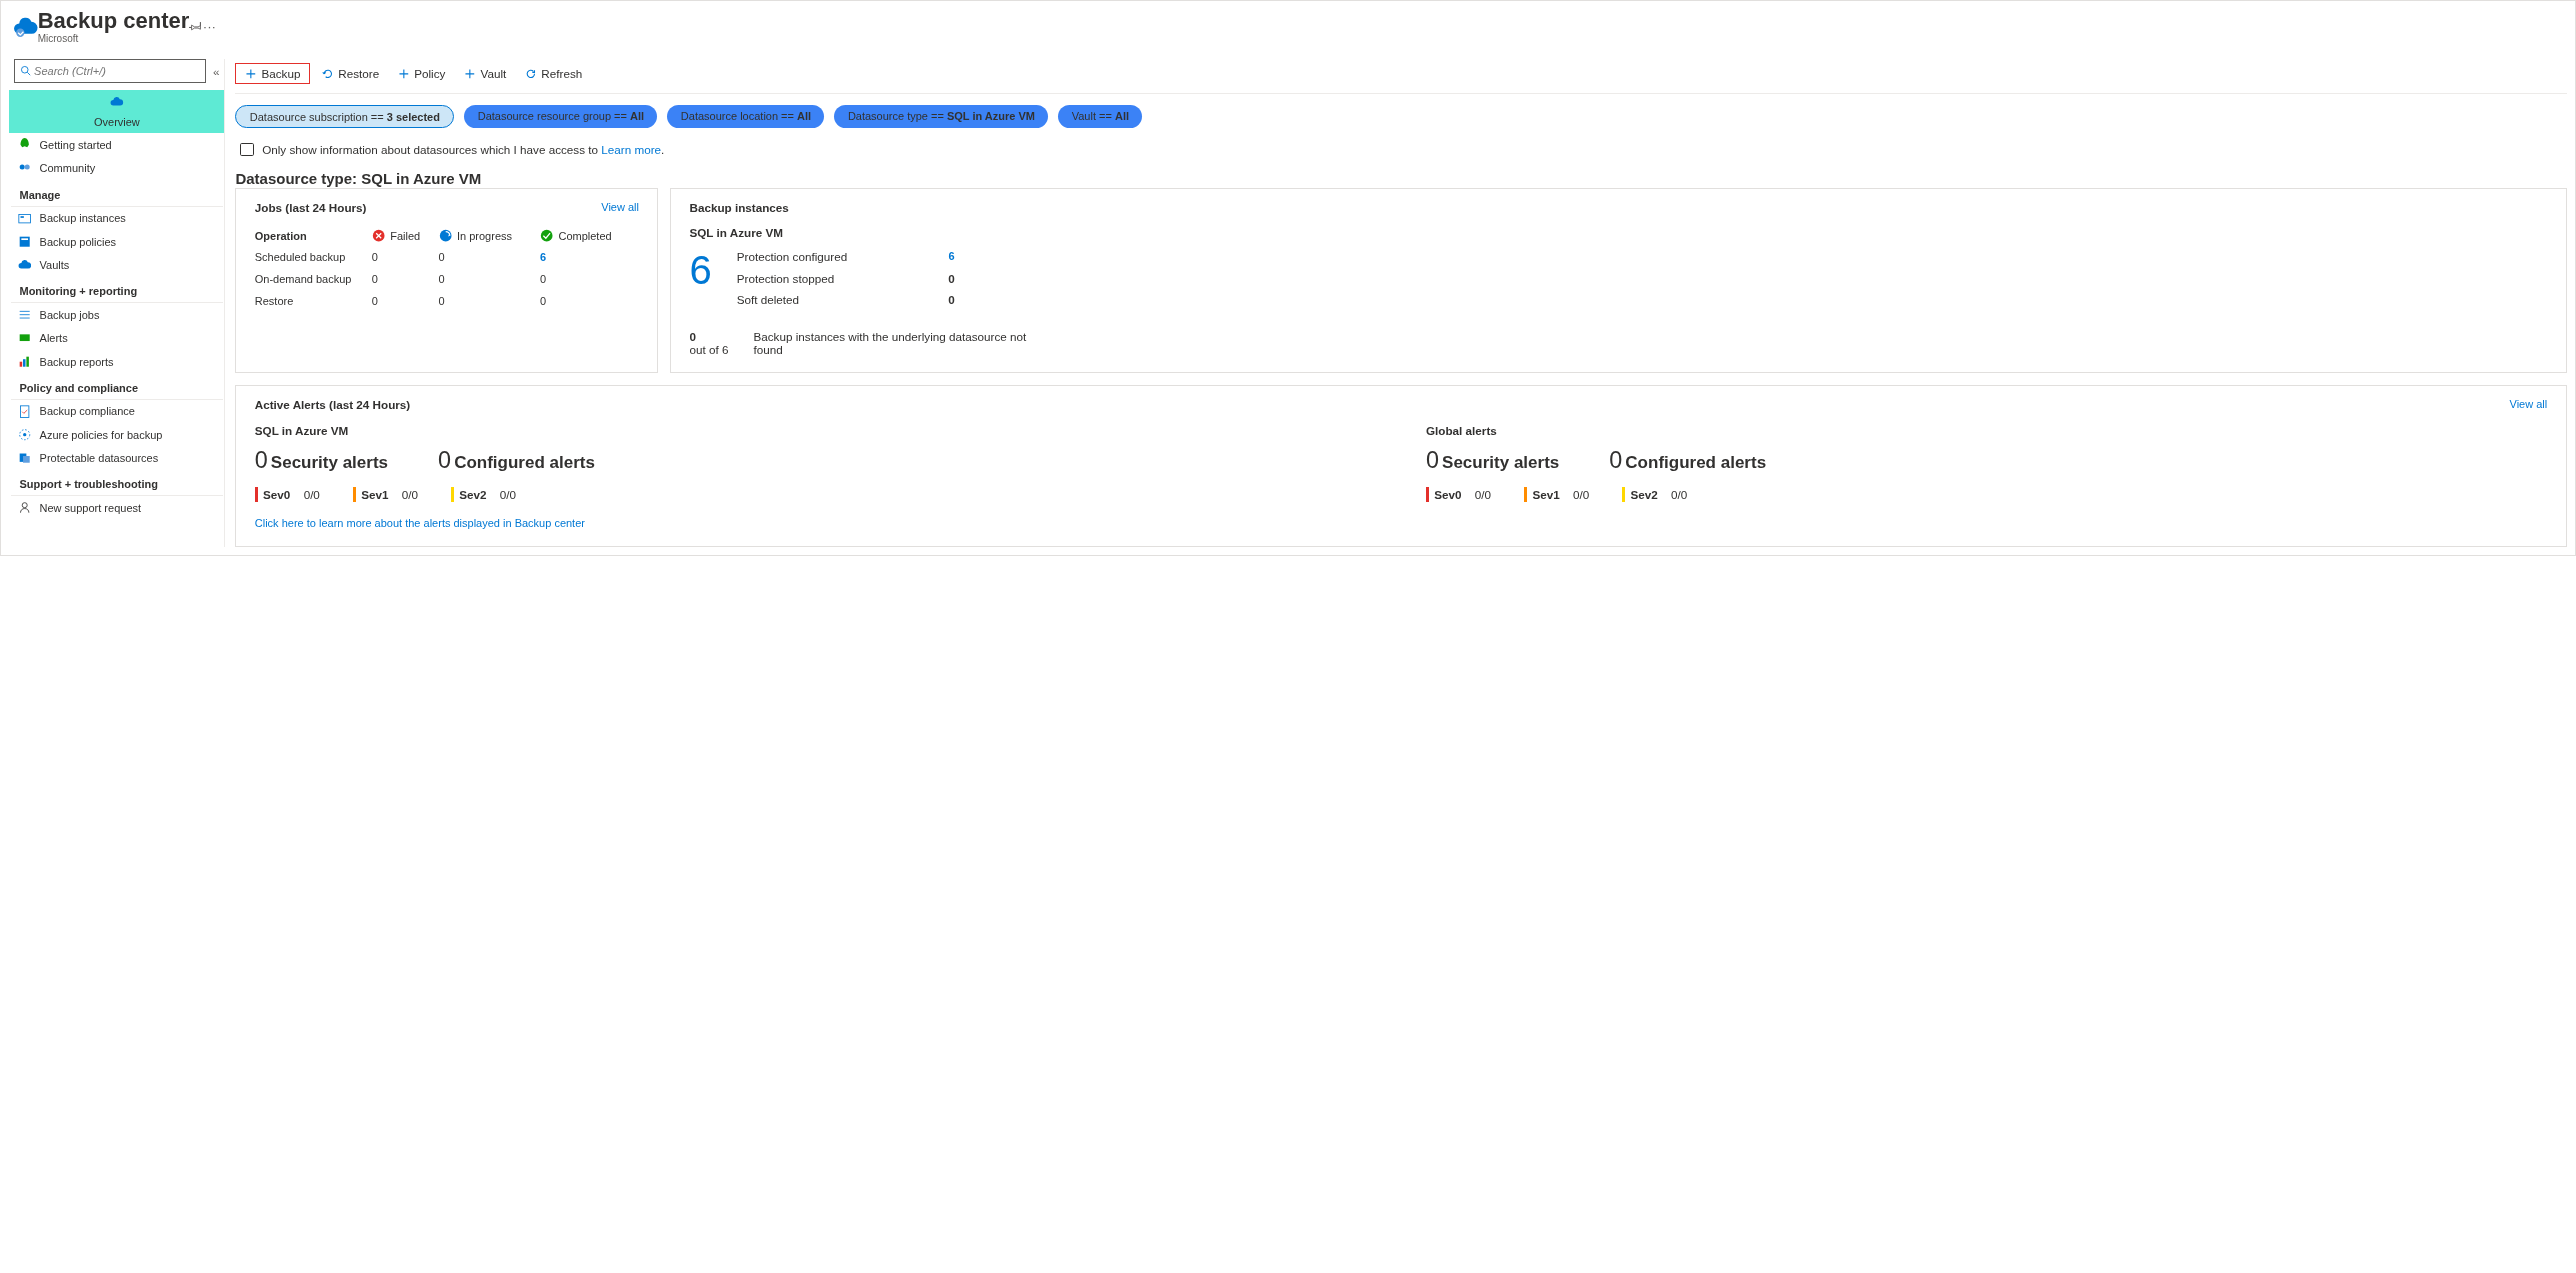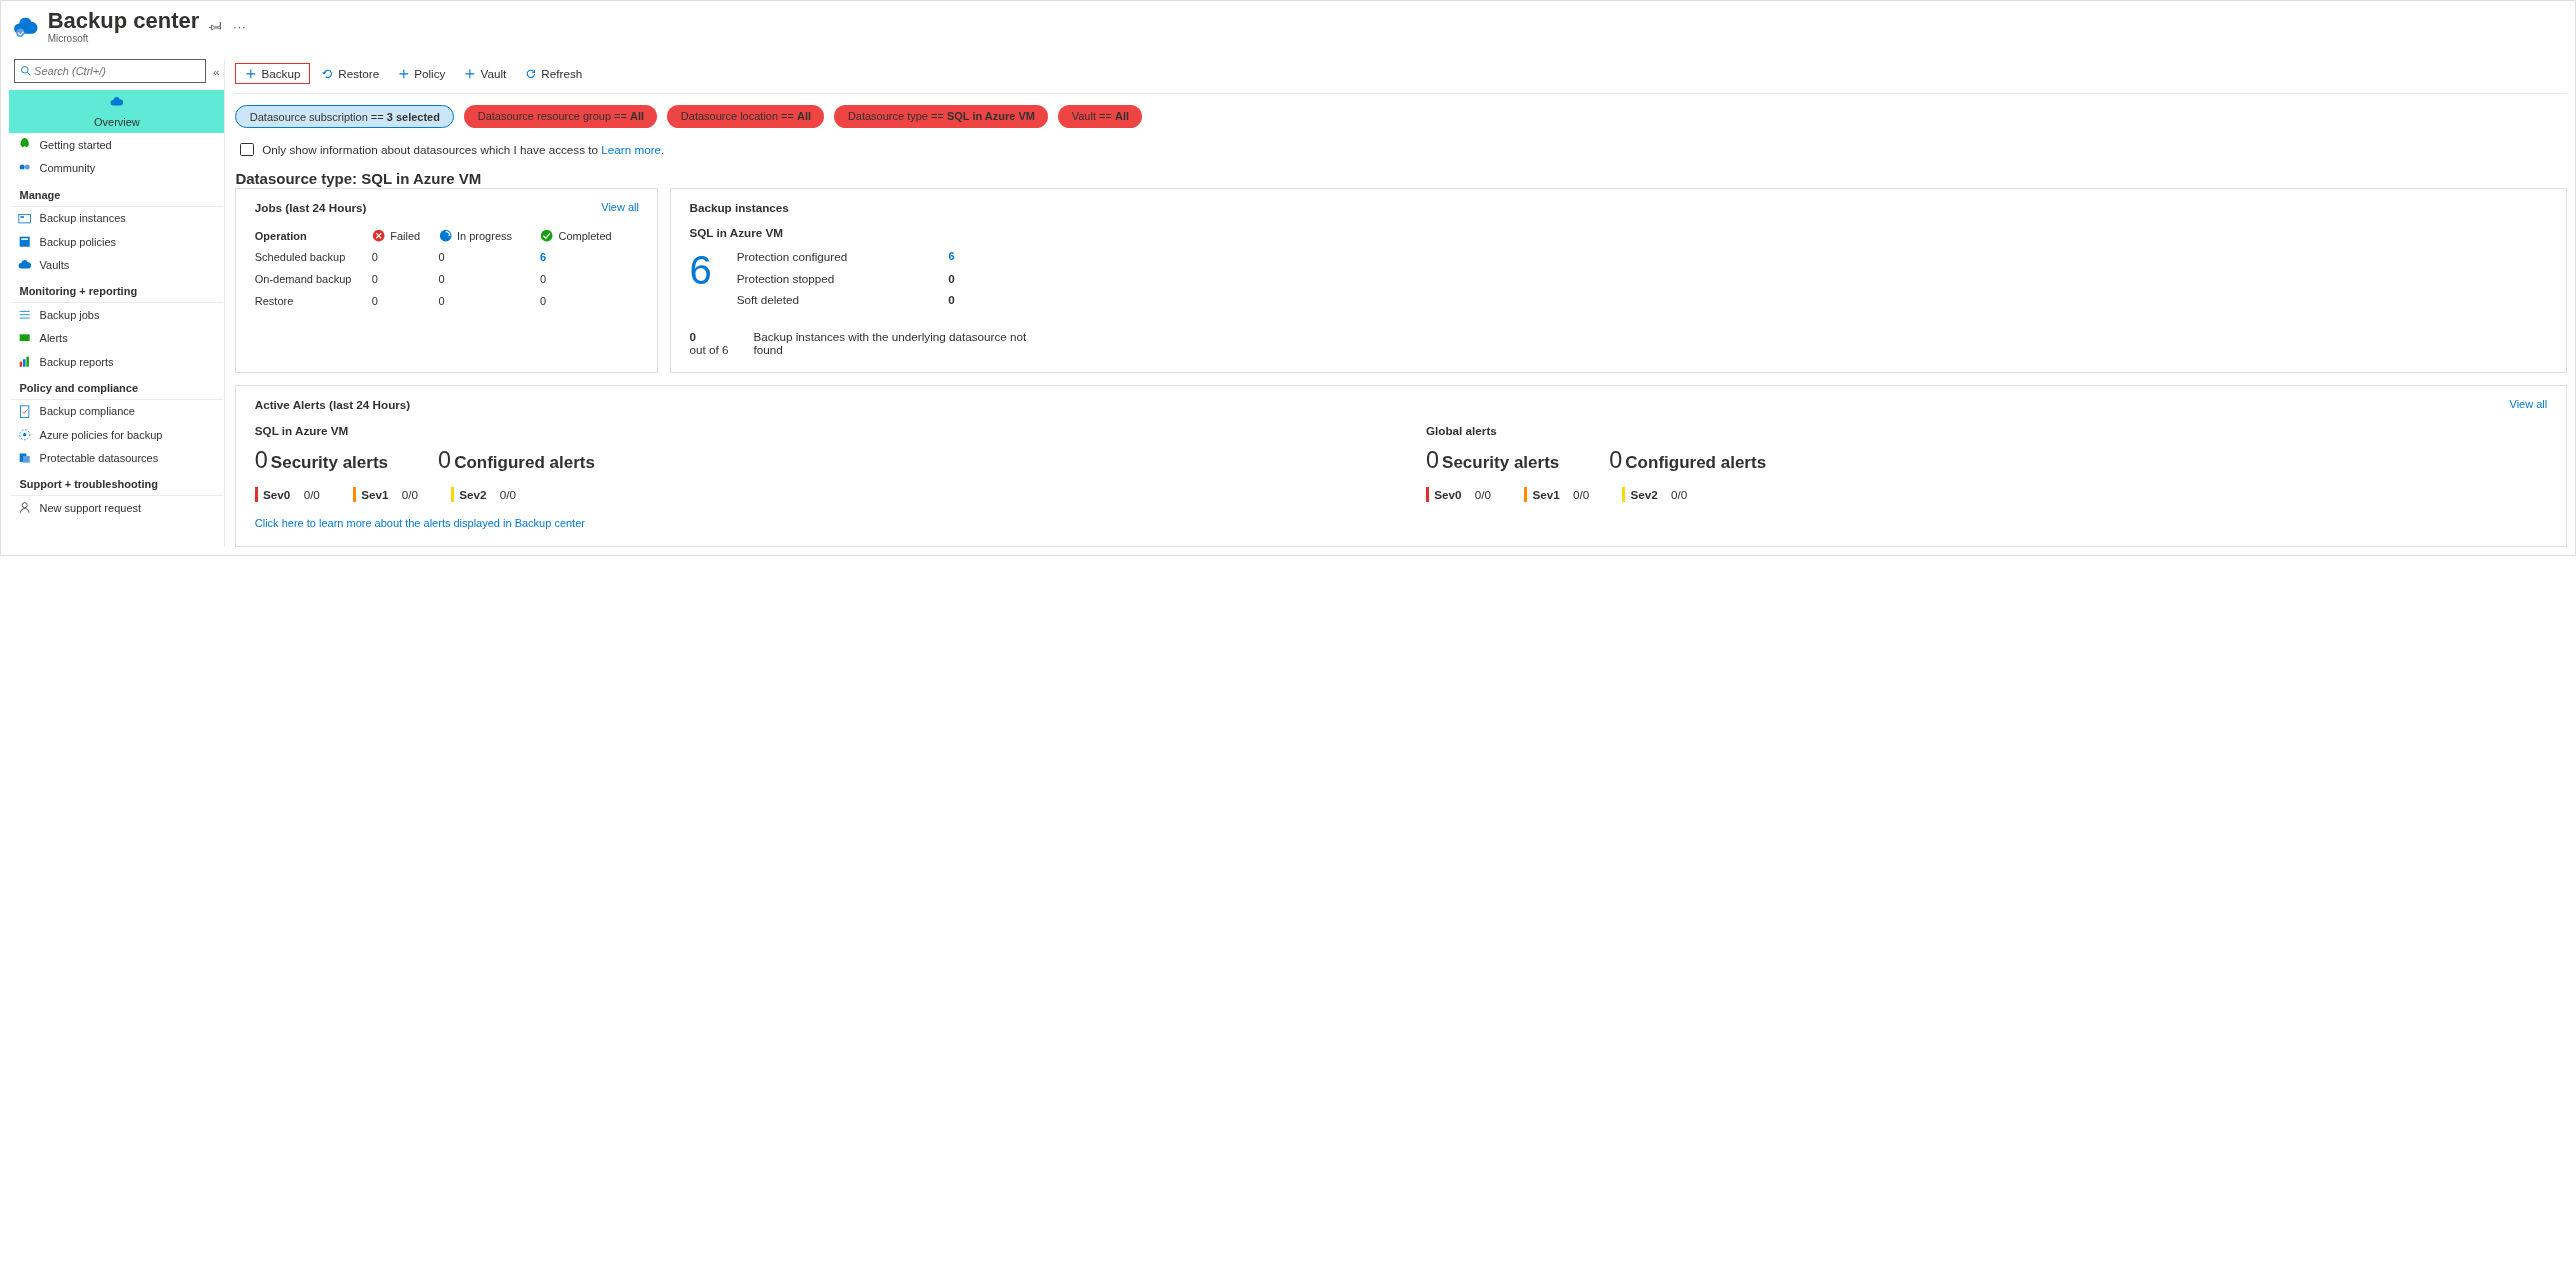--- a/index.html
+++ b/index.html
@@ -6,21 +6,21 @@
   body {
     margin: 0;
     font-family: "Segoe UI", -apple-system, sans-serif;
     font-size: 11px;
     color: #323130;
     background: #fff;
   }
   .page { border: 0.8px solid #e1dfdd; padding: 5px 8.4px 8.4px 8.4px; }
   .breadcrumb { color:#0078D4; font-size:11px; padding:1.7px 0 5px 1.7px; }
   .breadcrumb .sep { color:#605e5c; margin-left:5px; }
-  .header-row { display:flex; align-items:center; gap:10px; padding:3.3px 0 0 3.3px; }
+  .header-row { display:flex; align-items:center; padding:3.3px 0 0 3.3px; }
   .header-icon { width:25px; height:25px; display:flex; align-items:center; justify-content:center; }
   .title-block { display:flex; flex-direction:column; }
   .title { font-size:22px; font-weight:600; line-height:1.1; }
   .subtitle { font-size:10px; color:#605e5c; }
   .pin,.more { color:#605e5c; cursor:pointer; font-size:13.4px; }
   .layout { display:flex; margin-top:15px; }
   .sidebar { width:216px; flex:none; border-right:0.8px solid #edebe9; padding-right:0; }
   .search-row { display:flex; align-items:center; gap:6.7px; padding:0 5px 6.7px 5px; }
   .search-box { flex:1; display:flex; align-items:center; border:0.8px solid #605e5c; height:23.4px; padding:0 5px; }
   .search-box svg { flex:none; }
@@ -29,21 +29,21 @@
   .nav-section-label { font-size:11px; font-weight:600; color:#323130; padding:8.4px 8.4px 5px 8.4px; border-bottom:0.8px solid #edebe9; margin:0 1.7px; }
   .nav-item { display:flex; align-items:center; gap:8.4px; padding:5px 8.4px; cursor:pointer; color:#323130; }
   .nav-item.active { background:#5eead4;flex-direction:column; }
   .nav-item .icon { width:13.4px; height:13.4px; display:flex; align-items:center; justify-content:center; }
   .main { flex:1; padding-left:10px; }
   .toolbar { display:flex; align-items:center; gap:5px; padding:3.3px 0 8.4px 0; border-bottom:0.8px solid #edebe9; }
   .tool-btn { display:flex; align-items:center; gap:5px; padding:3.3px 6.7px; cursor:pointer; color:#323130; font-size:11.7px; }
   .tool-btn .ti { color:#0078D4; display:flex; align-items:center; }
   .tool-btn.highlight { border:1.7px solid #E3302B; padding:3.3px 8.4px; }
   .pills-row { display:flex; flex-wrap:wrap; gap:10px; padding:11.7px 0 3.3px 0; }
-  .pill { background:#ef4444; border-radius:11.7px; padding:4.2px 13.4px; font-size:11px; color:#323130; cursor:pointer; }
+  .pill { background:#3b82f6; border-radius:11.7px; padding:4.2px 13.4px; font-size:11px; color:#323130; cursor:pointer; }
   .pill.selected { background:#cde6f7; border:0.8px solid #0078D4; }
   .pill b { font-weight:600; }
   .check-row { display:flex; align-items:center; gap:8.4px; padding:11.7px 0 8.4px 5px; font-size:11.7px; color:#323130; }
   .check-row .cb { width:13.4px; height:13.4px; border:0.8px solid #323130; border-radius:1.7px; display:inline-block; }
   .check-row a { color:#0078D4; text-decoration:none; }
   .ds-title { font-size:15px; font-weight:600; padding:5px 0 1.7px 0; }
   .ds-sub { font-size:11px; color:#323130; padding-bottom:11.7px; }
   .cards-row { display:flex; gap:11.7px; }
   .card { border:0.8px solid #e1dfdd; padding:11.7px 18.4px 16.7px 18.4px; flex:1; }
   .card.small { flex:0 0 423px; }

